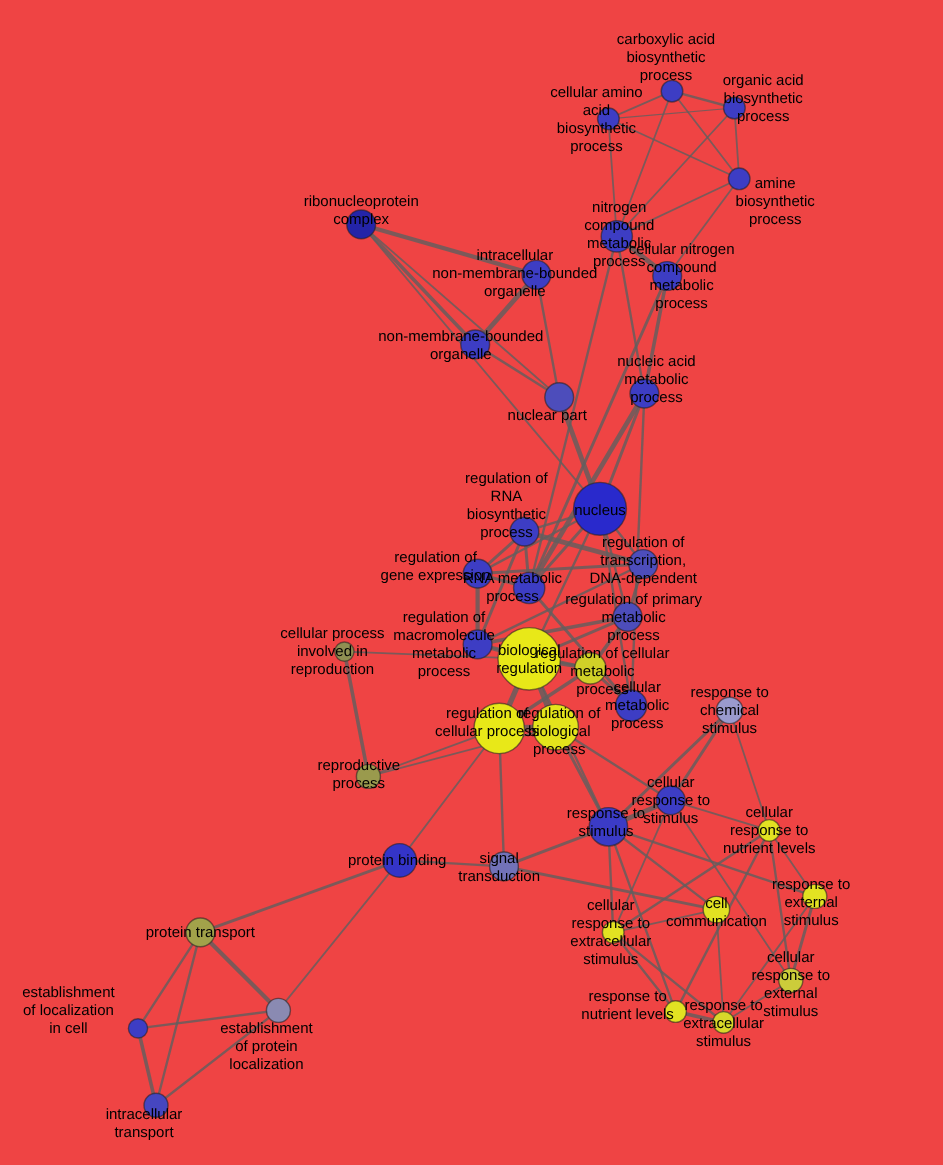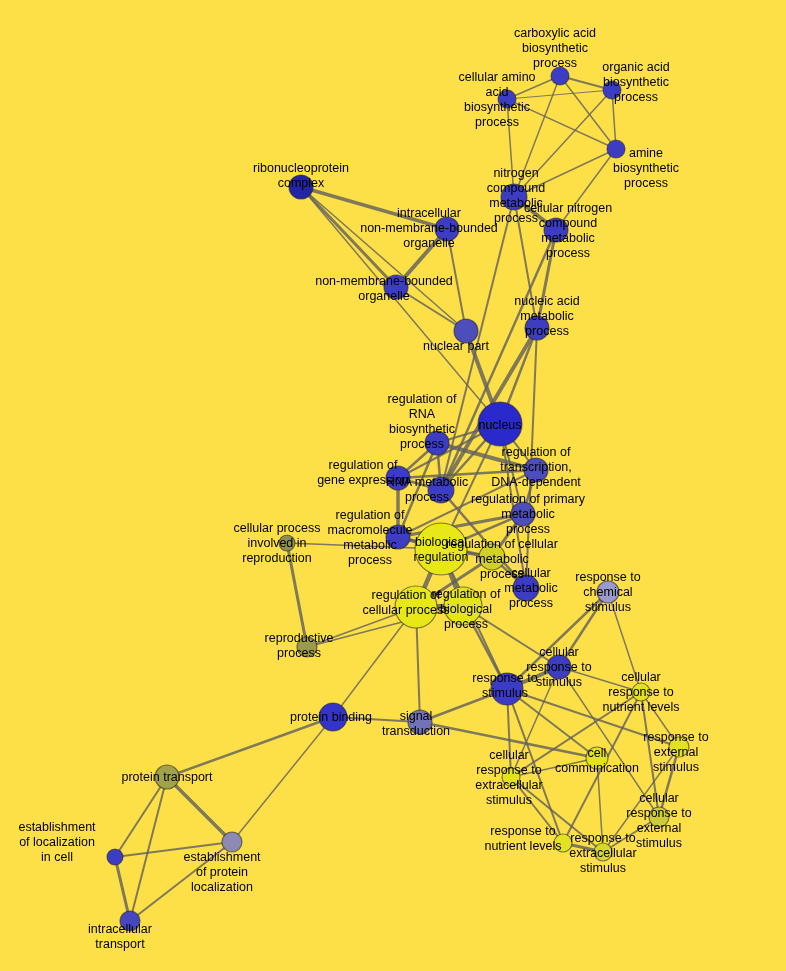--- a/index.html
+++ b/index.html
@@ -4,21 +4,21 @@
 <style>
   html, body {
     margin: 0;
     padding: 0;
     background: #ffffff;
   }
   .stage {
     position: relative;
     width: 786px;
     height: 971px;
-    background: #fde047;
+    background: #ef4444;
     overflow: hidden;
     font-family: "Liberation Sans", sans-serif;
   }
   svg text {
     font-family: "Liberation Sans", sans-serif;
     fill: #000000;
     pointer-events: none;
   }
   svg circle.node {
     cursor: pointer;

